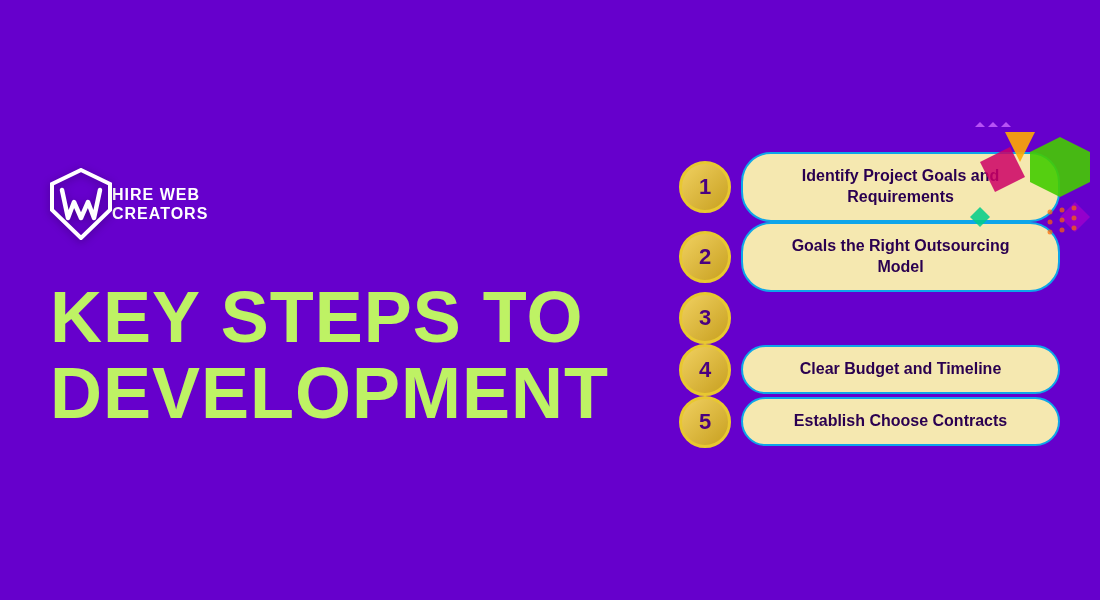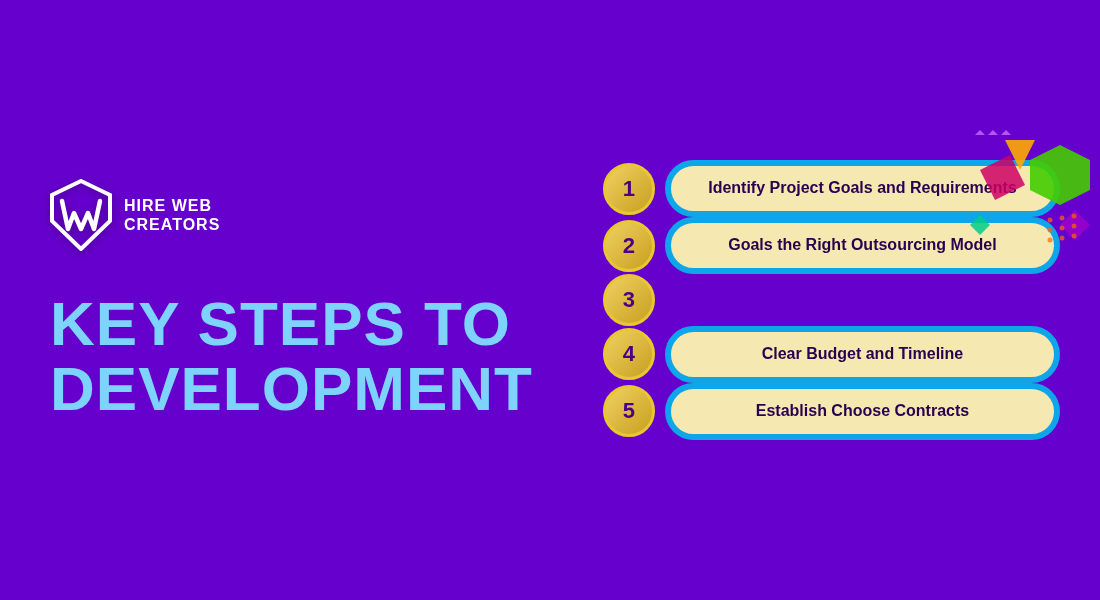--- a/index.html
+++ b/index.html
@@ -26,37 +26,36 @@
       flex: 0 0 560px;
       padding: 40px 50px;
       display: flex;
       flex-direction: column;
       justify-content: flex-start;
     }
 
     .logo-area {
       display: flex;
       align-items: center;
-      gap: 12px;
       margin-bottom: 40px;
     }
 
     .logo-text {
       display: flex;
       flex-direction: column;
       color: white;
       font-size: 16px;
       font-weight: 900;
       line-height: 1.2;
       letter-spacing: 1px;
     }
 
     .main-heading {
-      color: #7dd3fc;
-      font-size: 62px;
+      color: #bef264;
+      font-size: 72px;
       font-weight: 900;
       line-height: 1.05;
       text-transform: uppercase;
       letter-spacing: 1px;
     }
 
     
     .right-section {
       flex: 1;
       display: flex;
@@ -101,21 +100,21 @@
 
     .step-label {
       background-color: #f5e8b0;
       border-radius: 30px;
       padding: 12px 24px;
       font-size: 16px;
       font-weight: 800;
       color: #2a0050;
       text-align: center;
       flex: 1;
-      border: 6px solid #0ea5e9;
+      border: 2px solid #0ea5e9;
       line-height: 1.3;
     }
 
     
     .shield-svg {
       filter: drop-shadow(0 2px 4px rgba(0,0,0,0.3));
     }
   </style>
 </head>
 <body>

